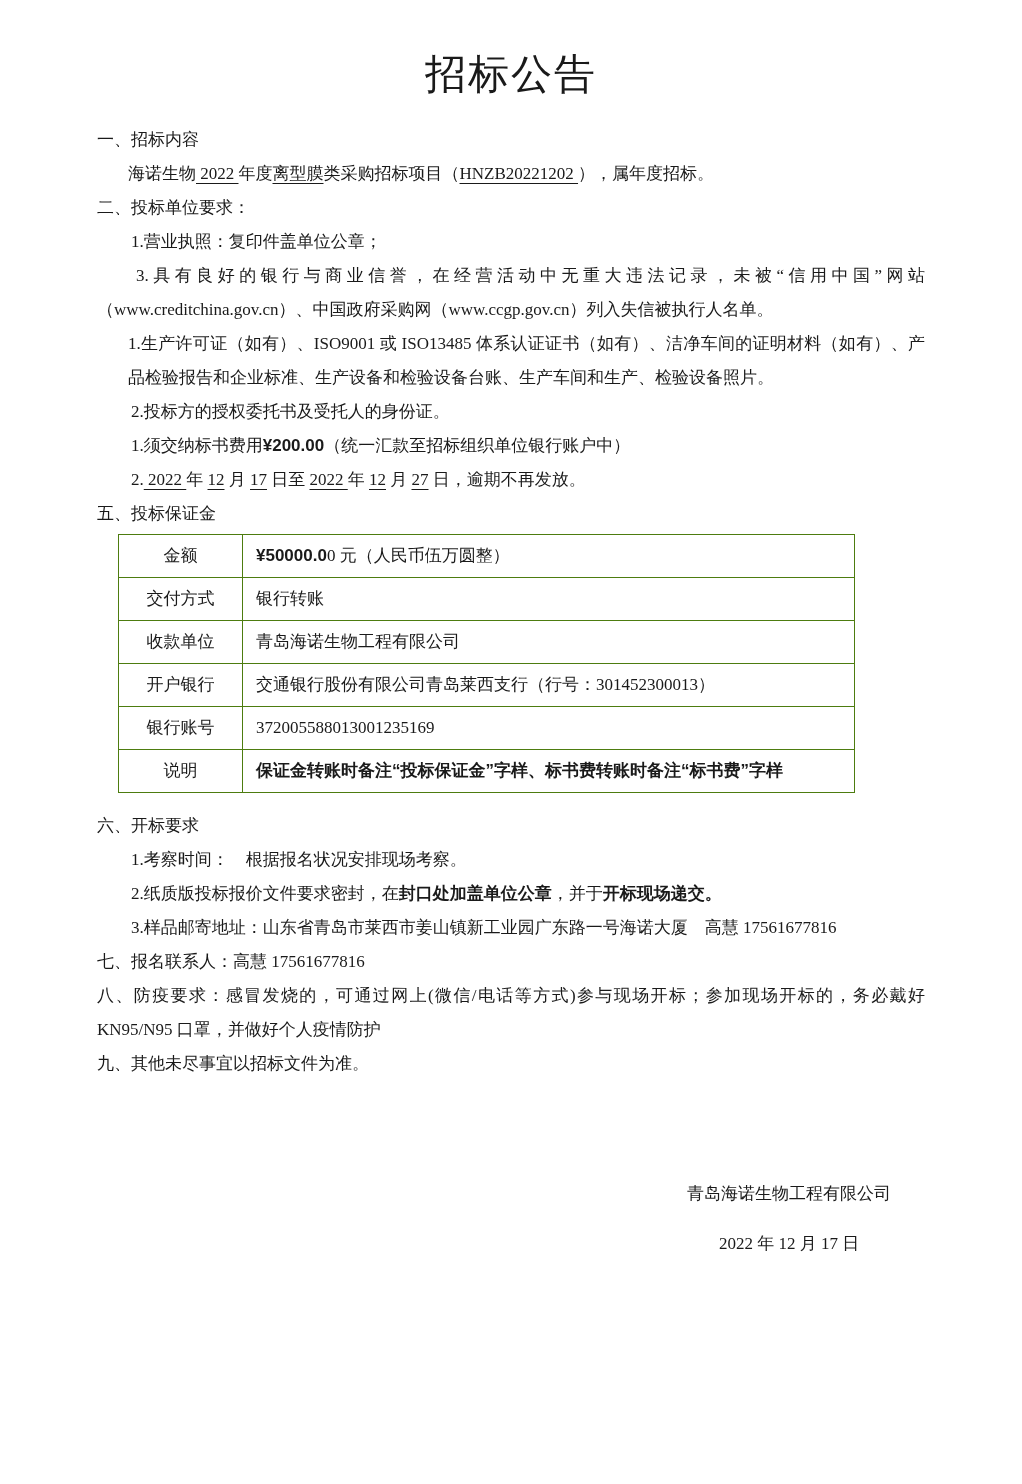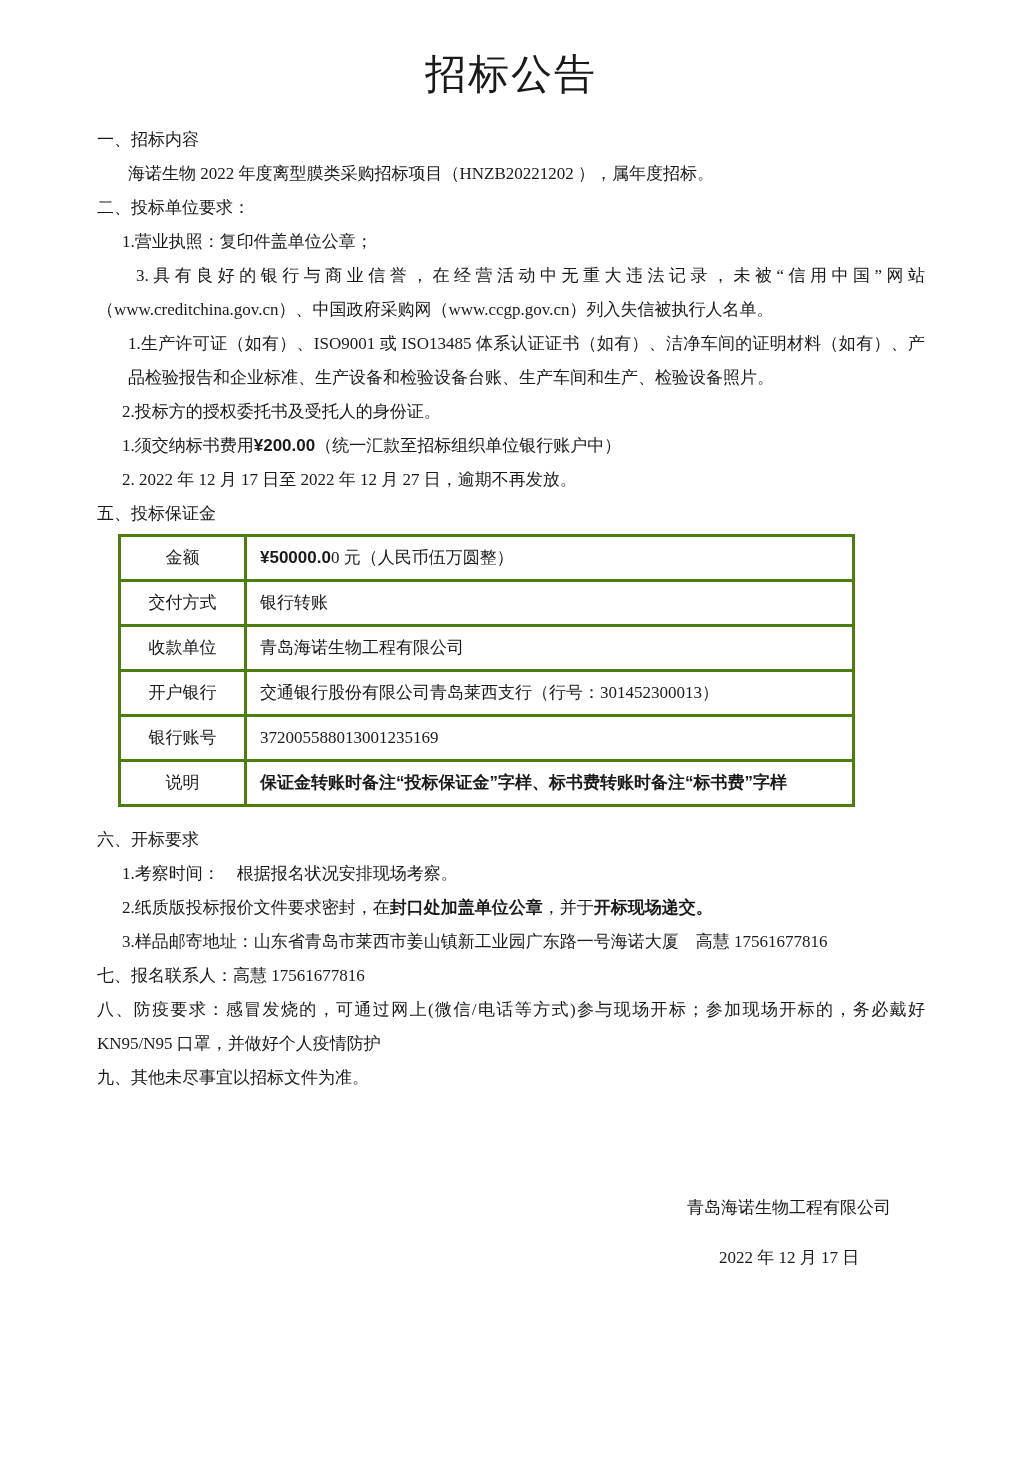--- a/index.html
+++ b/index.html
@@ -8,27 +8,27 @@
     font-family:"Liberation Serif","DejaVu Serif",serif;
     color:#1a1a1a;font-size:17px;
   }
   .page{box-sizing:border-box;width:1022px;height:1484px;padding:0 97px;overflow:hidden}
   .title{
     margin:0 0 26px;padding-top:52px;text-align:center;
     font-size:41px;font-weight:400;letter-spacing:2px;line-height:1.1;
   }
   p{margin:0;line-height:34px}
   .ind{margin-left:31px}
-  .ind1{margin-left:22px;text-indent:3px}
+  .ind1{margin-left:31px;text-indent:3px}
   .hang{text-indent:39px}
   .just{text-align:justify}
   .b{font-family:"Liberation Sans","DejaVu Sans",sans-serif;font-weight:700}
-  .u{text-underline-offset:4px}
+  .u{text-decoration:underline;text-underline-offset:4px}
   table.deposit{border-collapse:collapse;width:737px;margin:3px 0 16px 21px;table-layout:fixed}
-  table.deposit td{border:3px solid #4d7c0f;height:40px;vertical-align:middle;line-height:22px}
+  table.deposit td{border:1px solid #4d7c0f;height:40px;vertical-align:middle;line-height:22px}
   table.deposit td.lab{width:121px;text-align:center}
   table.deposit td.val{padding:0 10px 0 13px}
   .footer{margin:96px 0 0 578px;width:228px;text-align:center}
   .footer .date-line{margin-top:16px}
 </style>
 </head>
 <body>
 
 <div class="page">
 

